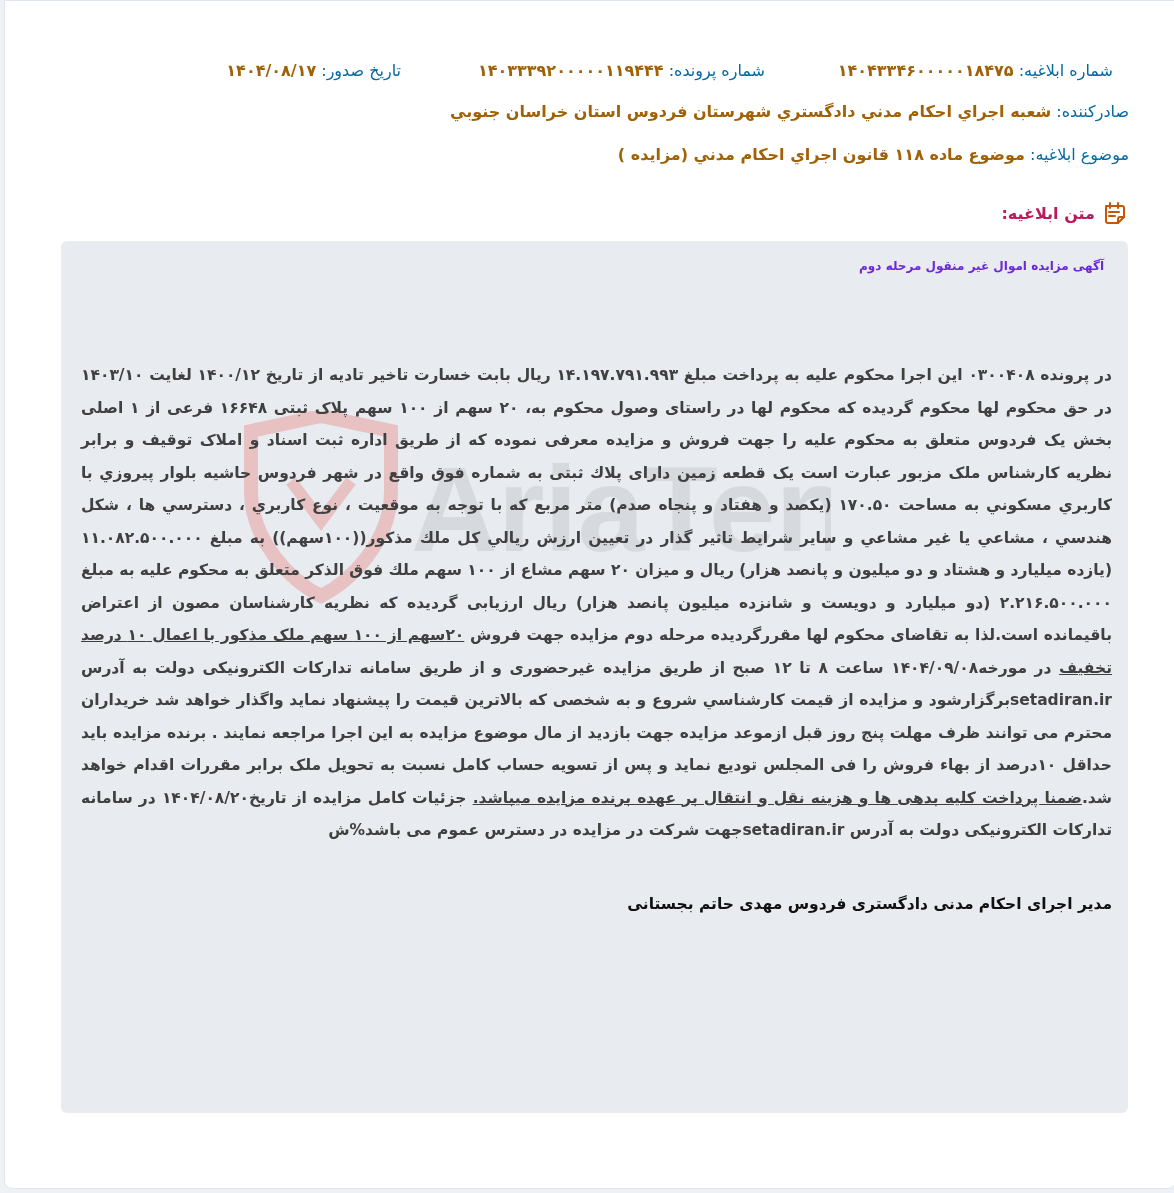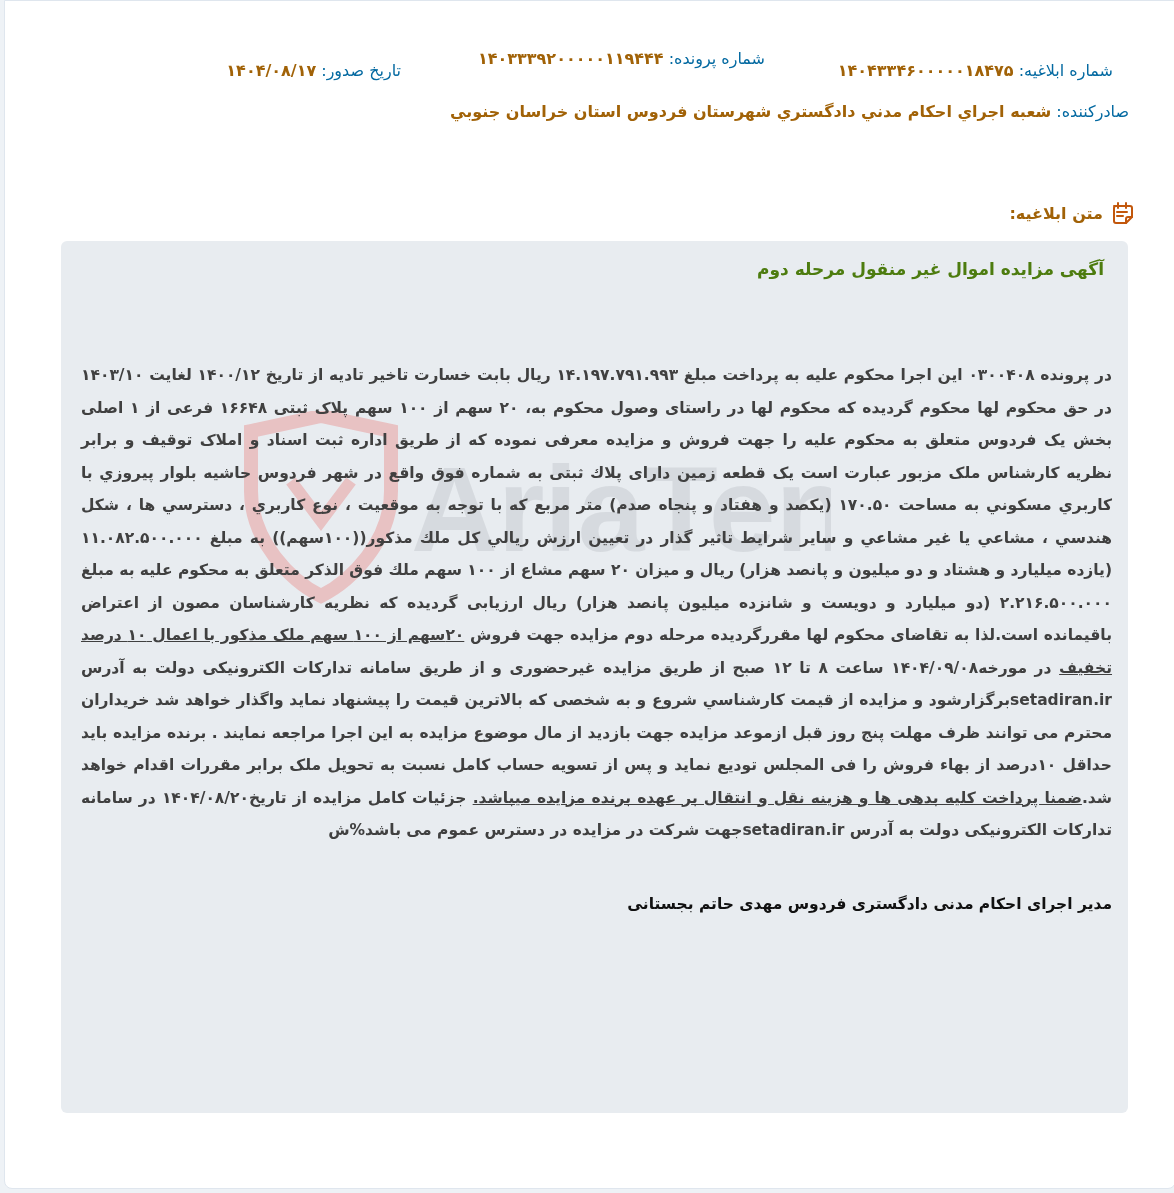--- a/index.html
+++ b/index.html
@@ -26,27 +26,27 @@
       position: absolute;
       direction: rtl;
       font-size: 16px;
       white-space: nowrap;
     }
     .meta-label { color: #0369a1; text-align: right; }
     .meta-value { color: #a16207; font-weight: bold; }
 
     .section-title {
       position: absolute;
-      right: 40px;
+      right: 48px;
       top: 199px;
       direction: rtl;
       display: flex;
       align-items: center;
       gap: 6px;
-      color: #a16207;
+      color: #be185d;
       font-weight: bold;
       font-size: 16px;
       text-align: center;
     }
     .section-title svg { display: block; }
 
     .content-box {
       position: absolute;
       left: 56px;
       top: 240px;
@@ -75,22 +75,22 @@
       font-weight: bold;
       font-size: 15.5px;
       line-height: 32.5px;
     }
     .doc-heading {
       position: absolute;
       right: 24px;
       top: 18px;
       direction: rtl;
       font-weight: bold;
-      font-size: 17px;
-      color: #4d7c0f;
+      font-size: 12px;
+      color: #6d28d9;
     }
     .doc-body { top: 118px; }
     .doc-signature {
       position: absolute;
       right: 16px;
       top: 654px;
       direction: rtl;
       font-weight: bold;
       font-size: 15.5px;
       color: #111;
@@ -101,34 +101,38 @@
   </style>
 </head>
 <body>
 
 <div class="card">
 
   <div class="meta-row" style="right:62px; top:60px;">
     <span class="meta-label">شماره ابلاغیه:</span>
     <span class="meta-value">۱۴۰۴۳۳۴۶۰۰۰۰۰۱۸۴۷۵</span>
   </div>
-  <div class="meta-row" style="right:410px; top:48px;margin-left:32px;">
+  <div class="meta-row" style="right:410px; top:60px;margin-left:32px;">
     <span class="meta-label">شماره پرونده:</span>
     <span class="meta-value">۱۴۰۳۳۳۹۲۰۰۰۰۰۱۱۹۴۴۴</span>
   </div>
   <div class="meta-row" style="right:774px; top:60px;">
     <span class="meta-label">تاریخ صدور:</span>
     <span class="meta-value">۱۴۰۴/۰۸/۱۷</span>
   </div>
 
   <div class="meta-row" style="right:46px; top:101px;margin-left:16px;">
     <span class="meta-label">صادرکننده:</span>
     <span class="meta-value">شعبه اجراي احكام مدني دادگستري شهرستان فردوس استان خراسان جنوبي</span>
   </div>
 
+  <div class="meta-row" style="right:46px; top:144px;">
+    <span class="meta-label">موضوع ابلاغیه:</span>
+    <span class="meta-value">موضوع ماده ۱۱۸ قانون اجراي احكام مدني (مزايده )</span>
+  </div>
 
   <div class="section-title">
     <span>
       <svg width="26" height="26" viewBox="0 0 26 26" fill="none" stroke="#c2570c" stroke-width="2" stroke-linecap="round" stroke-linejoin="round">
         <path d="M5 6 h16 a2 2 0 0 1 2 2 v9 l-6 6 h-10 a2 2 0 0 1 -2 -2 v-13 a2 2 0 0 1 2 -2 z"></path>
         <path d="M17 23 v-4 a2 2 0 0 1 2 -2 h4"></path>
         <line x1="9" y1="3" x2="9" y2="8"></line>
         <line x1="17" y1="3" x2="17" y2="8"></line>
         <line x1="8" y1="12" x2="18" y2="12"></line>
         <line x1="8" y1="16" x2="14" y2="16"></line>

